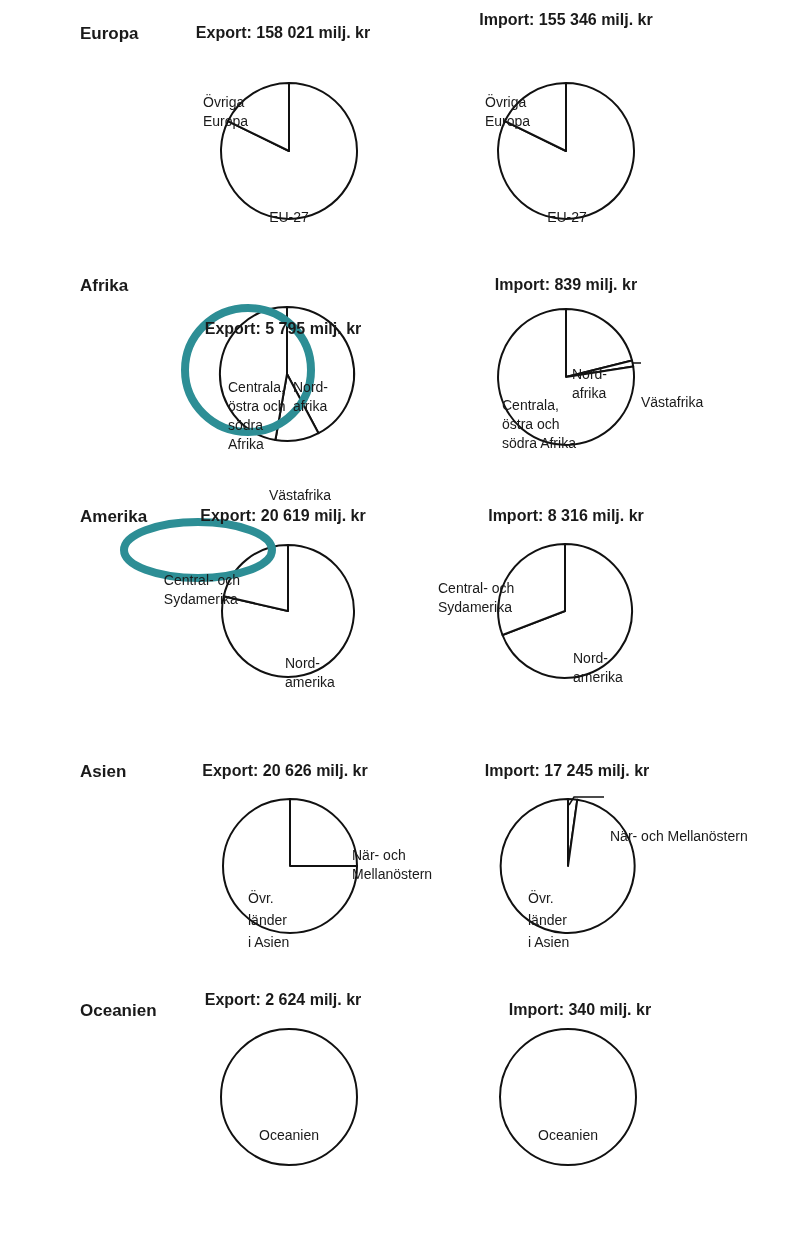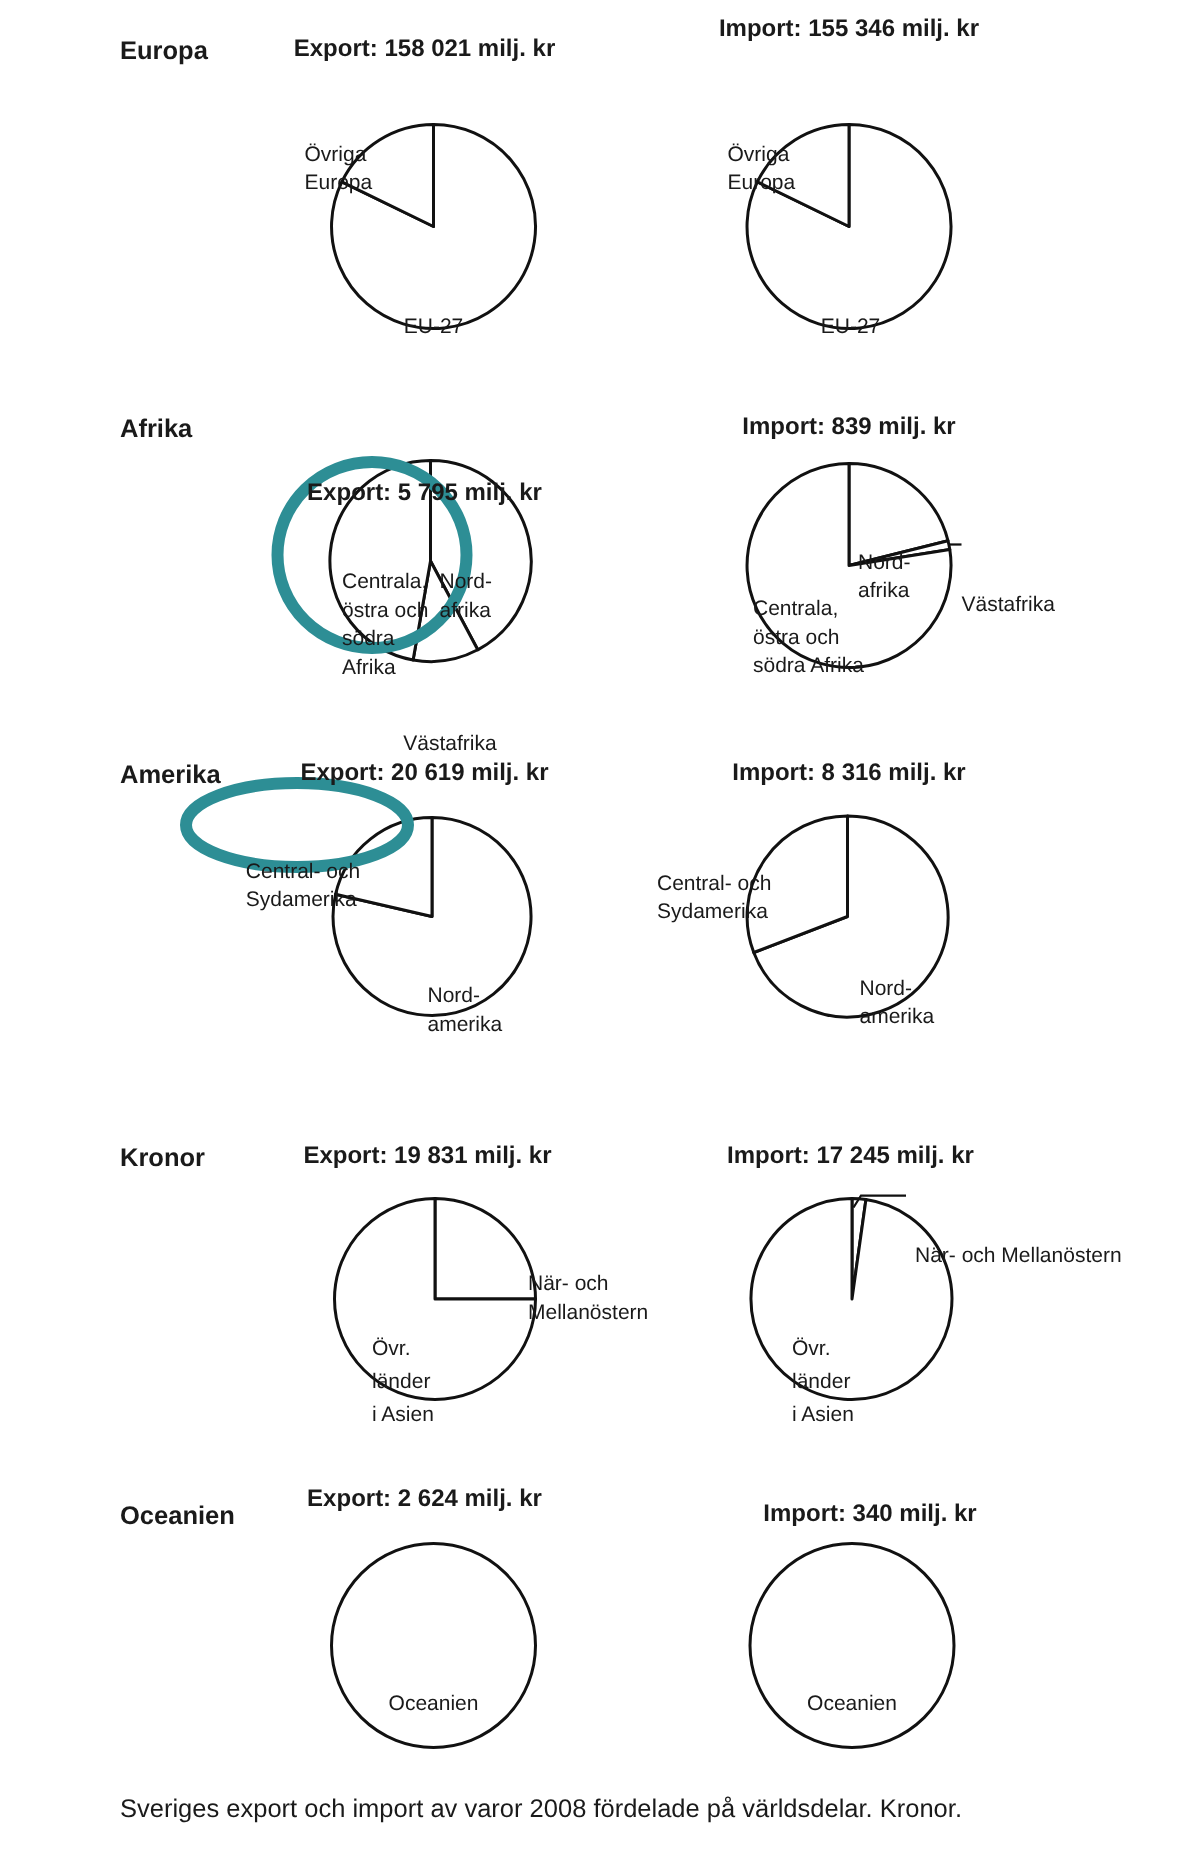--- a/index.html
+++ b/index.html
@@ -42,25 +42,24 @@
       <path d="M 290 866 L 357.0 866.0 A 67 67 0 1 1 290.0 799.0 Z" class="wedge"></path>
       <path d="M 568 866 L 568.0 799.0 A 67 67 0 0 1 577.3 799.7 Z" class="wedge"></path>
       <path d="M 568 866 L 577.3 799.7 A 67 67 0 1 1 568.0 799.0 Z" class="wedge"></path>
       <polyline points="604,797 574,797 569,805" class="leader"></polyline>
       <circle cx="289" cy="1097" r="68" class="wedge"></circle>
       <circle cx="568" cy="1097" r="68" class="wedge"></circle>
       <ellipse cx="248" cy="370" rx="63" ry="62" class="annot" stroke="#2d8e95" stroke-width="8"></ellipse>
       <ellipse cx="198" cy="550" rx="74" ry="28" class="annot" stroke="#2d8e95" stroke-width="8"></ellipse>
     </svg>
   <div id="text-layer">
-    <div class="caption">Sveriges export och import av varor 2008 fördelade på världsdelar.  Kronor.</div>
   <div class="row-header" style="left: 80px; top: 24px;">Europa</div>
       <div class="row-header" style="left: 80px; top: 276px;">Afrika</div>
       <div class="row-header" style="left: 80px; top: 507px;">Amerika</div>
-      <div class="row-header" style="left: 80px; top: 762px;">Kronor</div>
+      <div class="row-header" style="left: 80px; top: 762px;">Asien</div>
       <div class="row-header" style="left: 80px; top: 1001px;">Oceanien</div>
       <div class="chart-title" style="left: 283px; top: 24px;">Export: 158 021 milj. kr</div>
       <div class="lbl" style="left: 203px; top: 55px;">Övriga
 Europa</div>
       <div class="lbl center" style="left: 289px; top: 170px;">EU-27</div>
       <div class="chart-title" style="left: 566px; top: 11px;">Import: 155 346 milj. kr</div>
       <div class="lbl" style="left: 485px; top: 55px;">Övriga
 Europa</div>
       <div class="lbl center" style="left: 567px; top: 170px;">EU-27</div>
       <div class="chart-title" style="left: 283px; top: 276px; margin-top: 44px;">Export: 5 795 milj. kr</div>
@@ -81,21 +80,21 @@
       <div class="chart-title" style="left: 283px; top: 507px;">Export: 20 619 milj. kr</div>
       <div class="lbl center" style="left: 202px; top: 533px;">Central- och
 Sydamerika</div>
       <div class="lbl" style="left: 285px; top: 616px;">Nord-
 amerika</div>
       <div class="chart-title" style="left: 566px; top: 507px;">Import: 8 316 milj. kr</div>
       <div class="lbl" style="left: 438px; top: 541px;">Central- och
 Sydamerika</div>
       <div class="lbl" style="left: 573px; top: 611px;">Nord-
 amerika</div>
-      <div class="chart-title" style="left: 285px; top: 762px;">Export: 19 831 milj. kr</div>
+      <div class="chart-title" style="left: 285px; top: 762px;">Export: 20 626 milj. kr</div>
       <div class="lbl" style="left: 352px; top: 808px;">När- och
 Mellanöstern</div>
       <div class="lbl" style="left: 248px; top: 849px; line-height: 22px;">Övr.
 länder
 i Asien</div>
       <div class="chart-title" style="left: 567px; top: 762px;">Import: 17 245 milj. kr</div>
       <div class="lbl" style="left: 610px; top: 789px;">När- och Mellanöstern</div>
       <div class="lbl" style="left: 528px; top: 849px; line-height: 22px;">Övr.
 länder
 i Asien</div>

